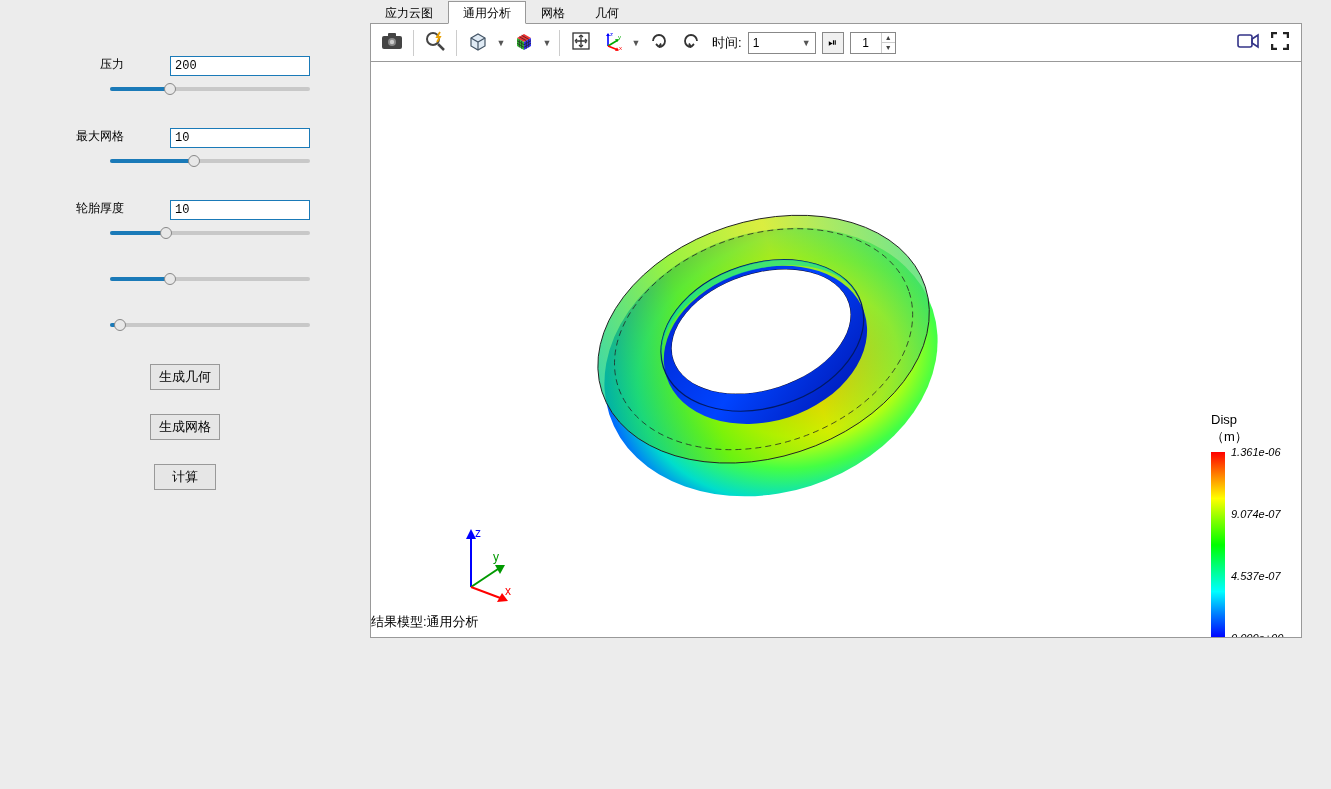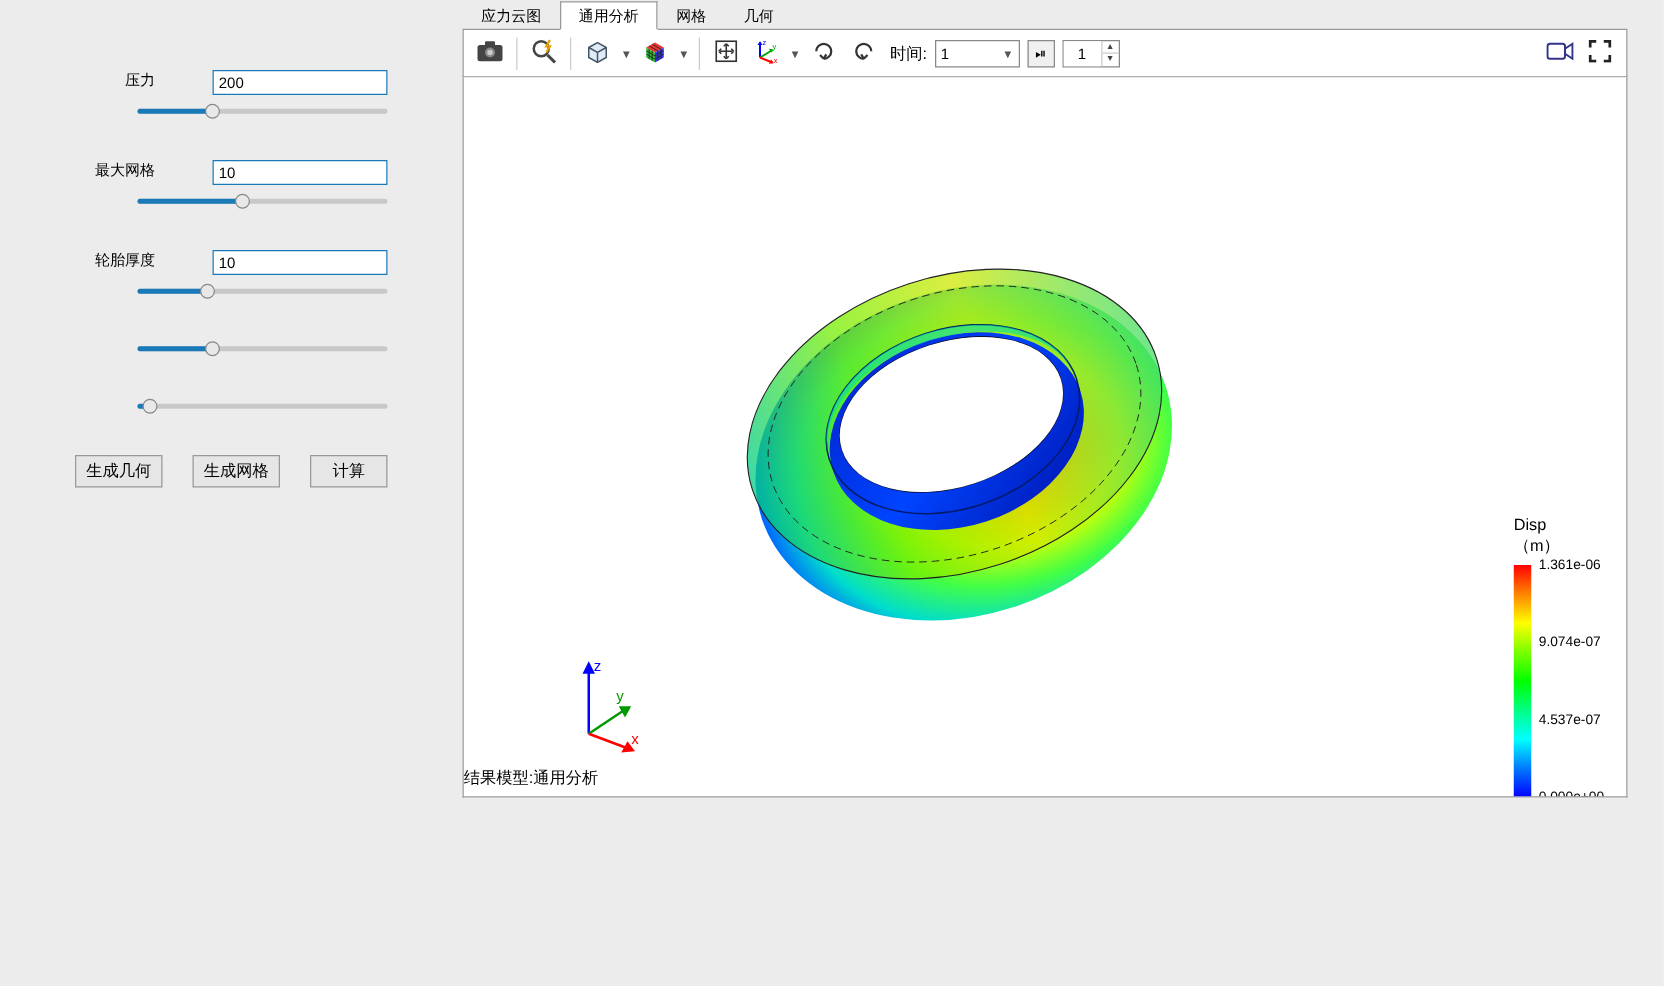--- a/index.html
+++ b/index.html
@@ -30,21 +30,21 @@
   margin-right: 6px;
   text-align: right;
 }
 .param-input {
   width: 140px;
   height: 20px;
   border: 1px solid #1a7ab8;
   background: #fff;
   font-size: 12px;
   padding: 0 4px;
-  font-family: Liberation Sans, sans-serif;
+  font-family: Liberation Mono, monospace;
 }
 .slider-wrap {
   display: flex;
   justify-content: flex-end;
   margin-bottom: 32px;
 }
 .slider {
   width: 200px;
   height: 14px;
   position: relative;
@@ -71,20 +71,21 @@
   width: 12px;
   height: 12px;
   background: #e8e8e8;
   border: 1px solid #888;
   border-radius: 50%;
   transform: translateX(-50%);
 }
 .btn-group {
   margin-top: 20px;
   display: flex;
+  flex-direction: column;
   align-items: center;
   gap: 24px;
   padding-left: 60px;
 }
 .action-btn {
   background: #e6e6e6;
   border: 1px solid #999;
   padding: 3px 8px;
   font-size: 13px;
   font-family: inherit;
@@ -246,20 +247,21 @@
   height: 186px;
   background: linear-gradient(to bottom,
     #ff0000 0%, #ff7f00 12%, #ffff00 25%, #7fff00 37%,
     #00ff00 50%, #00ff7f 62%, #00ffff 75%, #007fff 87%, #0000ff 100%);
 }
 .legend-ticks {
   position: relative;
   height: 186px;
   margin-left: 6px;
   width: 70px;
+  font-style: italic;
 }
 .legend-tick {
   position: absolute;
   font-size: 11px;
   transform: translateY(-50%);
   white-space: nowrap;
 }
 </style>
 </head>
 <body>

